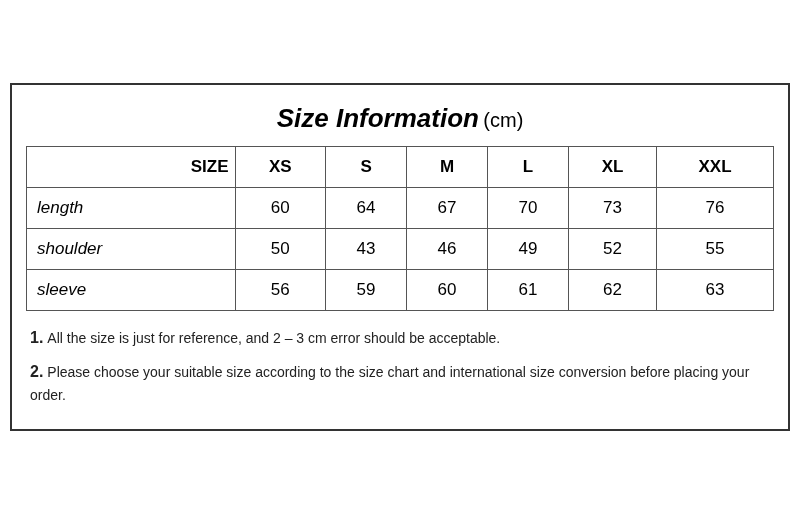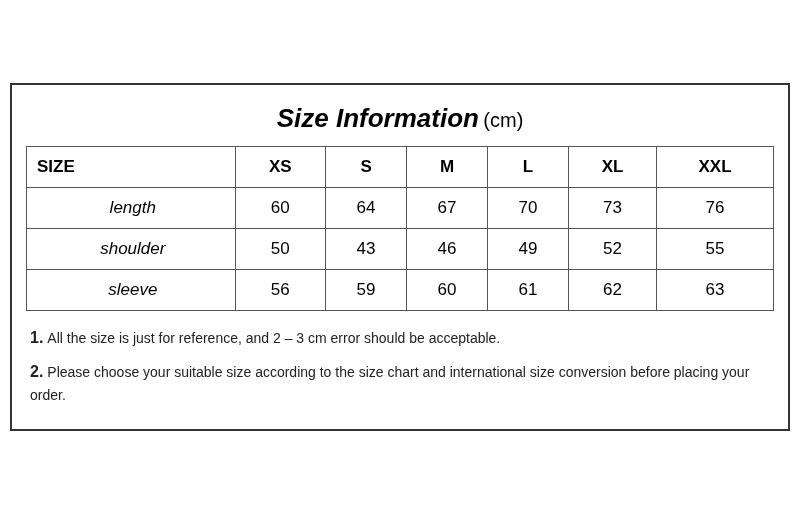--- a/index.html
+++ b/index.html
@@ -40,27 +40,27 @@
       border: 1px solid #555;
       text-align: center;
       padding: 10px 6px;
       font-size: 17px;
     }
     th {
       font-weight: bold;
       background: #fff;
     }
     td:first-child {
-      text-align: center;
+      text-align: left;
       padding-left: 10px;
       font-style: italic;
       font-weight: 500;
     }
     th:first-child {
-      text-align: left;
+      text-align: right;
       padding-left: 10px;
     }
     .notes {
       font-size: 14px;
       line-height: 1.6;
       color: #222;
       padding: 0 4px;
     }
     .note-item {
       margin-bottom: 8px;

